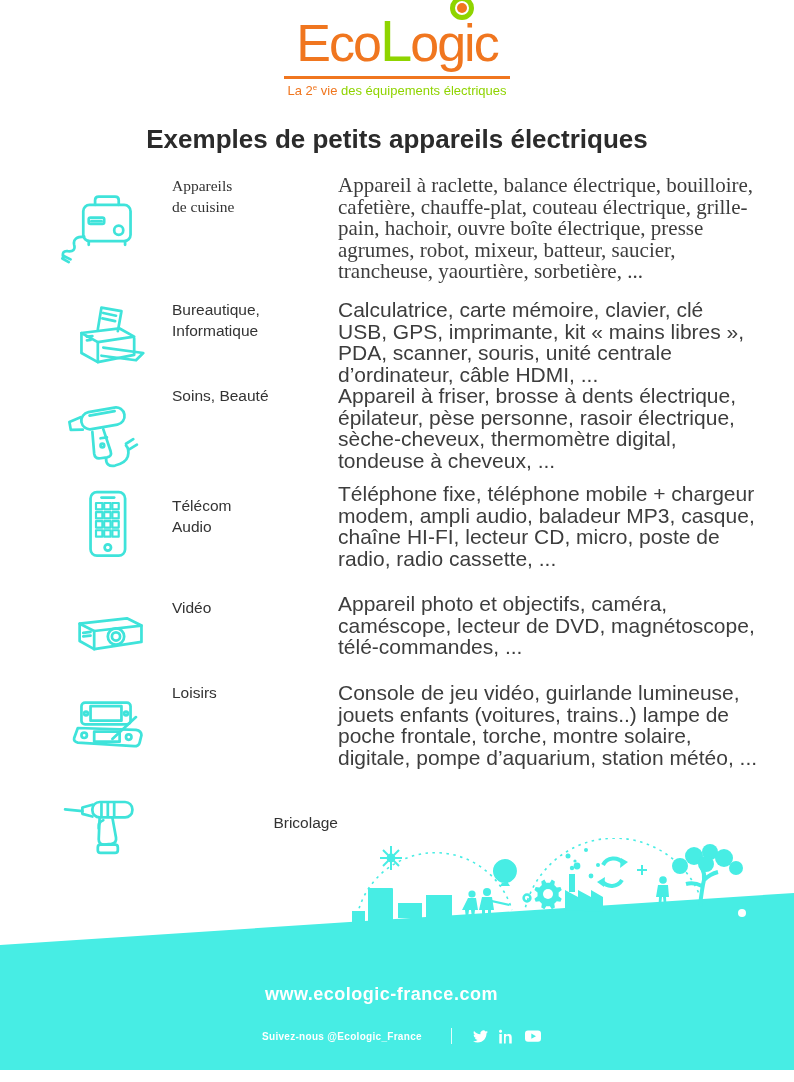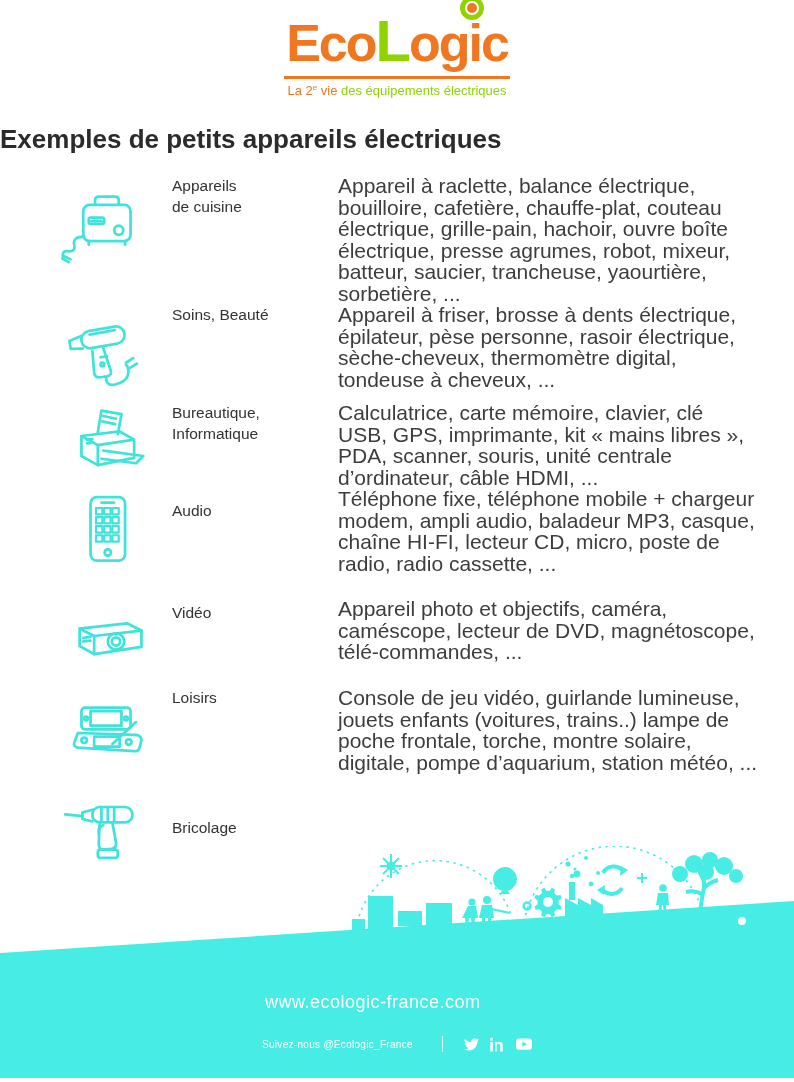--- a/index.html
+++ b/index.html
@@ -2,49 +2,49 @@
 <html><head>
 <meta charset="utf-8">
 <style>
   html,body{margin:0;padding:0;}
   body{
     width:794px;height:1082px;position:relative;background:#ffffff;
     font-family:"Liberation Sans",sans-serif;overflow:hidden;color:#3d3d3d;
   }
   
   .logo-block{width:100%;text-align:center;padding-top:12px;}
-  .logo-word{position:relative;display:inline-block;font-weight:bold;font-size:52px;letter-spacing:-2px;line-height:1;}
+  .logo-word{position:relative;display:inline-block;font-weight:normal;font-size:52px;letter-spacing:-2px;line-height:1;}
   .logo-orange{color:#f0761f;}
   .logo-green{color:#8fd400;font-size:58px;}
   .logo-ring{position:absolute;top:-16px;right:24px;width:14px;height:14px;border:5px solid #8fd400;border-radius:50%;}
   .logo-ring .dot{position:absolute;left:50%;top:50%;width:10px;height:10px;margin:-5px 0 0 -5px;background:#f0761f;border-radius:50%;}
   .logo-rule{width:226px;height:3px;background:#f0761f;margin:6px auto 4px auto;}
   .tagline{font-size:13px;font-weight:normal;}
   .tag-orange{color:#f0761f;}
   .tag-orange sup{font-size:8px;}
   .tag-green{color:#8fd400;}
   
-  .page-title{margin-top:26px;text-align:left;font-size:26px;font-weight:bold;color:#2b2b2b;}
+  .page-title{margin-top:26px;text-align:center;font-size:26px;font-weight:bold;color:#2b2b2b;}
   
   .rows{margin-top:20px;}
   .row{display:flex;padding-left:56px;padding-right:36px;}
   .icon-cell{width:116px;flex:0 0 116px;}
   .icon-cell svg{width:100px;height:92px;}
   .cat-cell{width:166px;flex:0 0 166px;font-size:15.5px;line-height:21px;color:#333;}
   .desc-cell{flex:1;font-size:21px;line-height:21.5px;color:#3d3d3d;}
-  .r1{min-height:124px;} .r1 .icon-cell svg{margin-top:2px;}
+  .r1{min-height:124px;font-family:Liberation Serif, serif;} .r1 .icon-cell svg{margin-top:2px;}
   .r2{min-height:82px;}  .r2 .icon-cell svg{margin-top:-12px;}
   .r3{min-height:98px;}
   .r4{min-height:110px;} .r4 .cat-cell{padding-top:12px;} .r4 .icon-cell svg{margin-top:-6px;}
   .r5{min-height:108px;}
   .r6{min-height:89px;}  .r6 .cat-cell{padding-top:4px;} .r6 .icon-cell svg{margin-top:-8px;}
-  .r7{min-height:60px;}  .r7 .cat-cell{padding-top:22px;} .r7 .icon-cell svg{margin-top:-14px;}
+  .r7{min-height:60px;}  .r7 .cat-cell{padding-top:22px;text-align:right;} .r7 .icon-cell svg{margin-top:-14px;}
   .lineicon{stroke:#3fe3da;fill:none;stroke-width:3;stroke-linecap:round;stroke-linejoin:round;}
   
-  .footer{position:absolute;left:0;bottom:4px;width:784px;height:232px;}
+  .footer{position:absolute;left:0;bottom:12px;width:784px;height:232px;font-weight:bold;}
   .footer svg.scape{position:absolute;left:0;top:0;width:794px;height:232px;}
   .footer .site{position:absolute;left:265px;top:146px;color:#ffffff;font-size:18px;letter-spacing:0.5px;text-decoration:none;}
   .social-row{position:absolute;left:262px;top:190px;display:flex;align-items:center;color:#ffffff;}
   .follow{font-size:10px;letter-spacing:0.3px;}
   .vdiv{width:1px;height:16px;background:rgba(255,255,255,0.85);margin:0 21px 0 29px;}
   .soc{width:16px;height:14px;margin-right:10px;display:inline-flex;align-items:center;justify-content:center;cursor:pointer;}
 </style>
 </head>
 <body>
 
@@ -77,20 +77,41 @@
         <line x1="76" y1="70" x2="76" y2="74"></line>
         <path d="M31 65 q-13 0 -11 9 q2 8 -7 7 q-7 -1 -5 7"></path>
         <path d="M8 86 l8 4 m-9 -1 l7 4"></path>
       </svg>
     </div>
     <div class="cat-cell">
       <div>Appareils</div>
       <div>de cuisine</div>
     </div>
     <div class="desc-cell">Appareil à raclette, balance électrique, bouilloire, cafetière, chauffe-plat, couteau électrique, grille-pain, hachoir, ouvre boîte électrique, presse agrumes, robot, mixeur, batteur, saucier, trancheuse, yaourtière, sorbetière, ...</div>
+  </div>
+
+  <div class="row r2">
+    <div class="icon-cell">
+      <svg viewBox="0 0 110 100" class="lineicon">
+        <path d="M46 46 l4 -24 l22 4 l-4 22"></path>
+        <line x1="52" y1="28" x2="66" y2="31"></line>
+        <line x1="51" y1="34" x2="65" y2="37"></line>
+        <path d="M28 50 l42 -5 l16 9 l-40 6 z"></path>
+        <path d="M28 50 v22 l18 10 l40 -8 v-18"></path>
+        <path d="M46 60 v22"></path>
+        <path d="M52 66 l44 6 l-8 8 l-38 -5"></path>
+        <line x1="34" y1="54" x2="40" y2="53.5"></line>
+        <line x1="34" y1="58" x2="38" y2="57.7"></line>
+      </svg>
+    </div>
+    <div class="cat-cell">
+      <div>Bureautique,</div>
+      <div>Informatique</div>
+    </div>
+    <div class="desc-cell">Calculatrice, carte mémoire, clavier, clé USB, GPS, imprimante, kit « mains libres », PDA, scanner, souris, unité centrale d’ordinateur,  câble HDMI, ...</div>
   </div>
 
   <div class="row r3">
     <div class="icon-cell">
       <svg viewBox="0 0 110 100" class="lineicon">
         <g transform="rotate(-10 55 38)">
           <rect x="28" y="26" width="48" height="19" rx="9.5"></rect>
           <path d="M28 30 l-13 3 v9 l13 2"></path>
           <line x1="38" y1="30" x2="66" y2="30"></line>
         </g>
@@ -98,41 +119,20 @@
         <line x1="49" y1="58" x2="56" y2="57"></line>
         <circle cx="51" cy="66" r="2"></circle>
         <path d="M55 80 q0 10 10 8 q12 -3 14 -10 q2 -8 -2 -12"></path>
         <path d="M77 64 l8 -5 m-4 11 l8 -5"></path>
       </svg>
     </div>
     <div class="cat-cell">
       <div>Soins, Beauté</div>
     </div>
     <div class="desc-cell">Appareil à friser, brosse à dents électrique, épilateur, pèse personne, rasoir électrique, sèche-cheveux, thermomètre digital, tondeuse à cheveux, ...</div>
-  </div>
-
-  <div class="row r2">
-    <div class="icon-cell">
-      <svg viewBox="0 0 110 100" class="lineicon">
-        <path d="M46 46 l4 -24 l22 4 l-4 22"></path>
-        <line x1="52" y1="28" x2="66" y2="31"></line>
-        <line x1="51" y1="34" x2="65" y2="37"></line>
-        <path d="M28 50 l42 -5 l16 9 l-40 6 z"></path>
-        <path d="M28 50 v22 l18 10 l40 -8 v-18"></path>
-        <path d="M46 60 v22"></path>
-        <path d="M52 66 l44 6 l-8 8 l-38 -5"></path>
-        <line x1="34" y1="54" x2="40" y2="53.5"></line>
-        <line x1="34" y1="58" x2="38" y2="57.7"></line>
-      </svg>
-    </div>
-    <div class="cat-cell">
-      <div>Bureautique,</div>
-      <div>Informatique</div>
-    </div>
-    <div class="desc-cell">Calculatrice, carte mémoire, clavier, clé USB, GPS, imprimante, kit « mains libres », PDA, scanner, souris, unité centrale d’ordinateur,  câble HDMI, ...</div>
   </div>
 
   <div class="row r4">
     <div class="icon-cell">
       <svg viewBox="0 0 110 100" class="lineicon">
         <rect x="38" y="16" width="38" height="70" rx="7"></rect>
         <line x1="50" y1="22" x2="64" y2="22"></line>
         <g stroke-width="2.4">
           <rect x="44" y="28" width="7" height="7"></rect>
             <rect x="53" y="28" width="7" height="7"></rect>
@@ -144,20 +144,21 @@
             <rect x="53" y="48" width="7" height="7"></rect>
             <rect x="62" y="48" width="7" height="7"></rect>
           <rect x="44" y="58" width="7" height="7"></rect>
             <rect x="53" y="58" width="7" height="7"></rect>
             <rect x="62" y="58" width="7" height="7"></rect>
         </g>
         <circle cx="57" cy="77" r="3.5"></circle>
       </svg>
     </div>
     <div class="cat-cell">
+      <div>Télécom</div>
       <div>Audio</div>
     </div>
     <div class="desc-cell">Téléphone fixe, téléphone mobile + chargeur modem, ampli audio, baladeur MP3, casque, chaîne HI-FI, lecteur CD, micro, poste de radio, radio cassette, ...</div>
   </div>
 
   <div class="row r6">
     <div class="icon-cell">
       <svg viewBox="0 0 110 100" class="lineicon">
         <path d="M26 42 l52 -6 l16 8 v18 l-52 8 l-16 -9 z"></path>
         <path d="M26 42 l16 8 l52 -6"></path>

